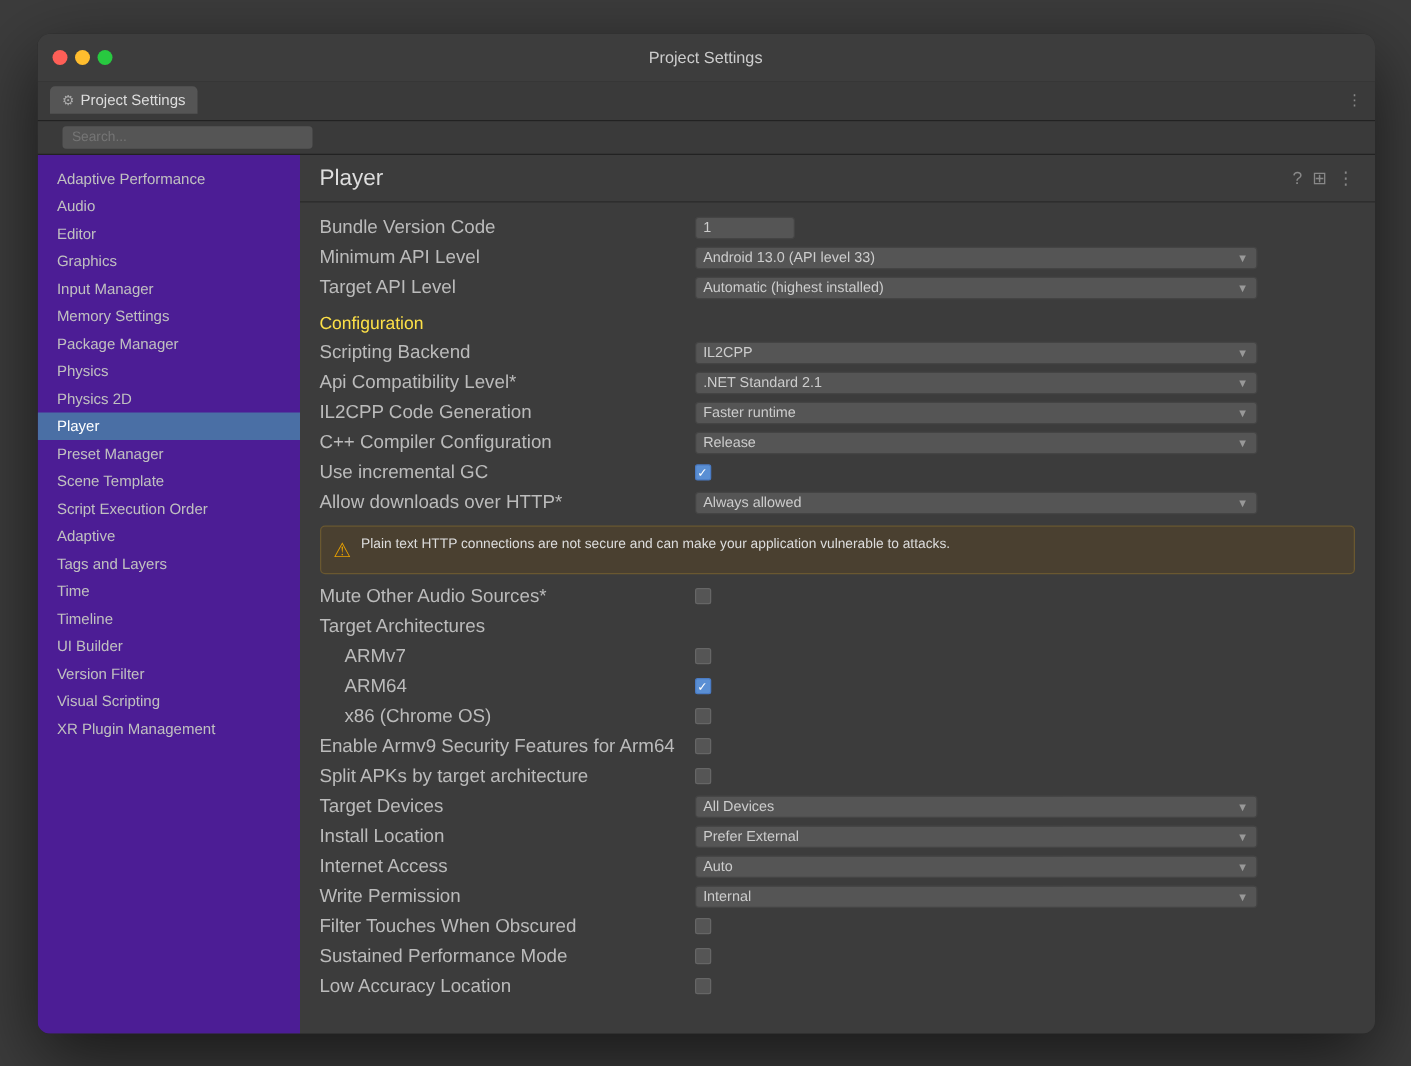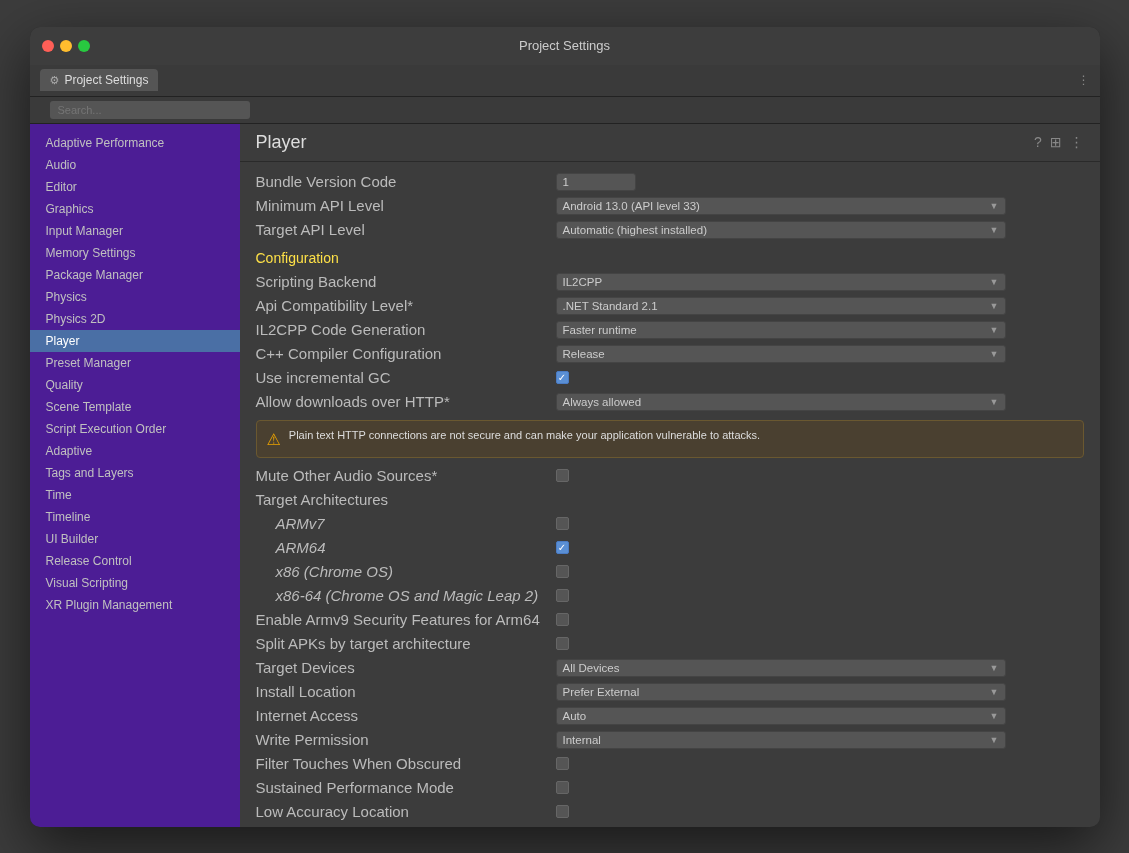--- a/index.html
+++ b/index.html
@@ -163,21 +163,21 @@
       align-items: center;
       padding: 3px 0;
       min-height: 24px;
     }
     .field-label {
       color: #bbb;
       font-size: 15px;
       width: 300px;
       flex-shrink: 0;
     }
-    .field-label.indented { padding-left: 20px; font-style: italic; }
+    .field-label.indented { padding-left: 20px; }
     .field-value {
       color: #ccc;
       font-size: 11.5px;
       background: #555;
       border: 1px solid #444;
       border-radius: 3px;
       padding: 2px 6px;
       min-width: 80px;
     }
     .dropdown {
@@ -266,29 +266,28 @@
       <div class="sidebar-item">Audio</div>
       <div class="sidebar-item">Editor</div>
       <div class="sidebar-item">Graphics</div>
       <div class="sidebar-item">Input Manager</div>
       <div class="sidebar-item">Memory Settings</div>
       <div class="sidebar-item">Package Manager</div>
       <div class="sidebar-item">Physics</div>
       <div class="sidebar-item">Physics 2D</div>
       <div class="sidebar-item active">Player</div>
       <div class="sidebar-item">Preset Manager</div>
-      <div class="sidebar-item">Quality</div>
       <div class="sidebar-item">Scene Template</div>
       <div class="sidebar-item">Script Execution Order</div>
       <div class="sidebar-item">Adaptive</div>
       <div class="sidebar-item">Tags and Layers</div>
       <div class="sidebar-item">Time</div>
       <div class="sidebar-item">Timeline</div>
       <div class="sidebar-item">UI Builder</div>
-      <div class="sidebar-item">Release Control</div>
+      <div class="sidebar-item">Version Filter</div>
       <div class="sidebar-item">Visual Scripting</div>
       <div class="sidebar-item">XR Plugin Management</div>
     </div>
 
     <div class="main-content">
       <div class="main-header">
         <span class="main-title">Player</span>
         <div class="header-icons">
           <span>?</span>
           <span>⊞</span>
@@ -398,26 +397,20 @@
           </div>
         </div>
 
         <div class="field-row">
           <span class="field-label indented">x86 (Chrome OS)</span>
           <div class="checkbox-container">
             <div class="checkbox"></div>
           </div>
         </div>
 
-        <div class="field-row">
-          <span class="field-label indented">x86-64 (Chrome OS and Magic Leap 2)</span>
-          <div class="checkbox-container">
-            <div class="checkbox"></div>
-          </div>
-        </div>
 
         <div class="field-row">
           <span class="field-label">Enable Armv9 Security Features for Arm64</span>
           <div class="checkbox-container">
             <div class="checkbox"></div>
           </div>
         </div>
 
         <div class="field-row">
           <span class="field-label">Split APKs by target architecture</span>

